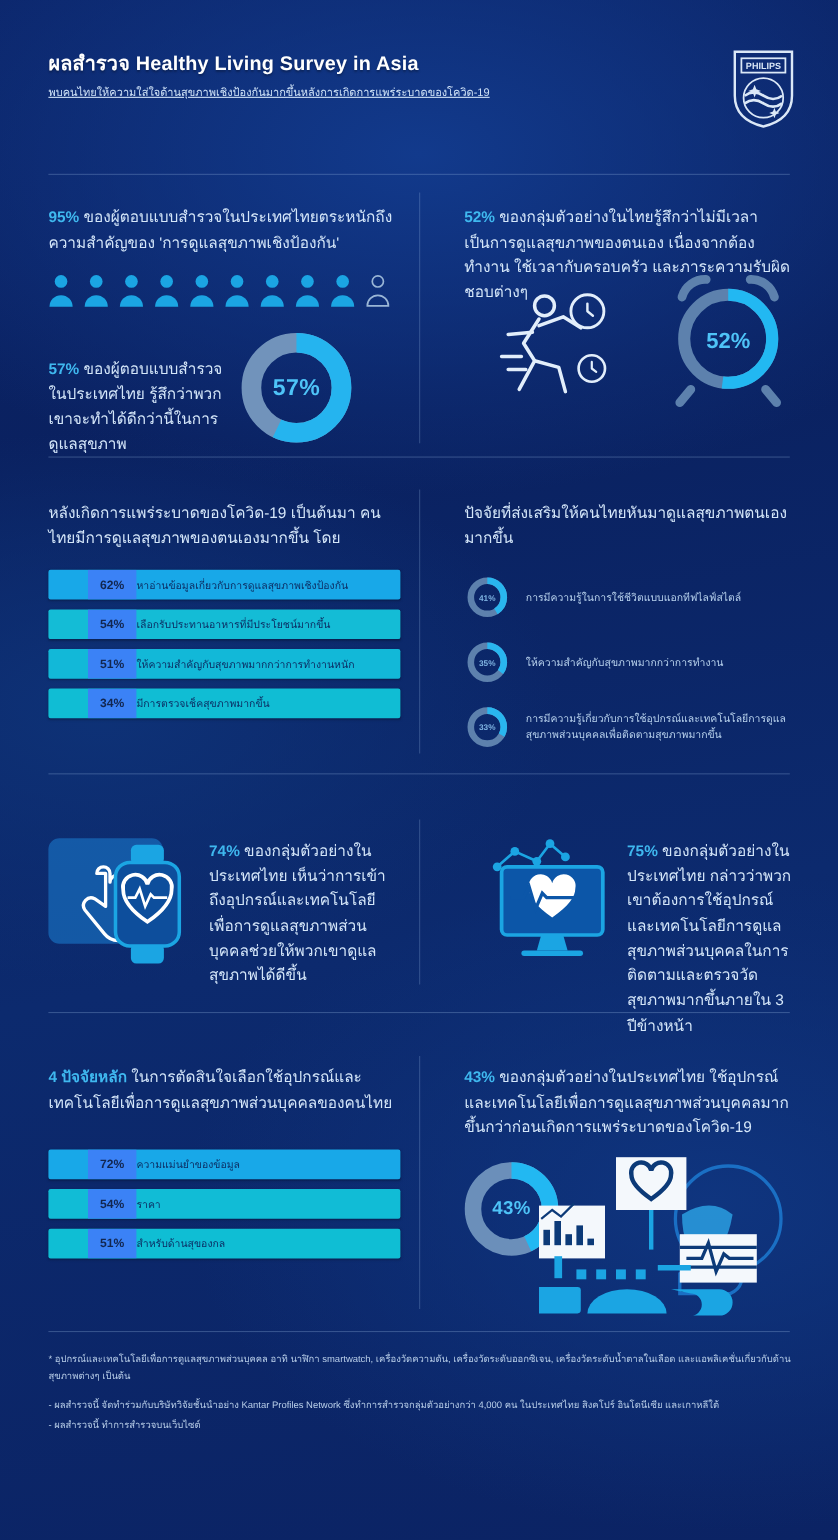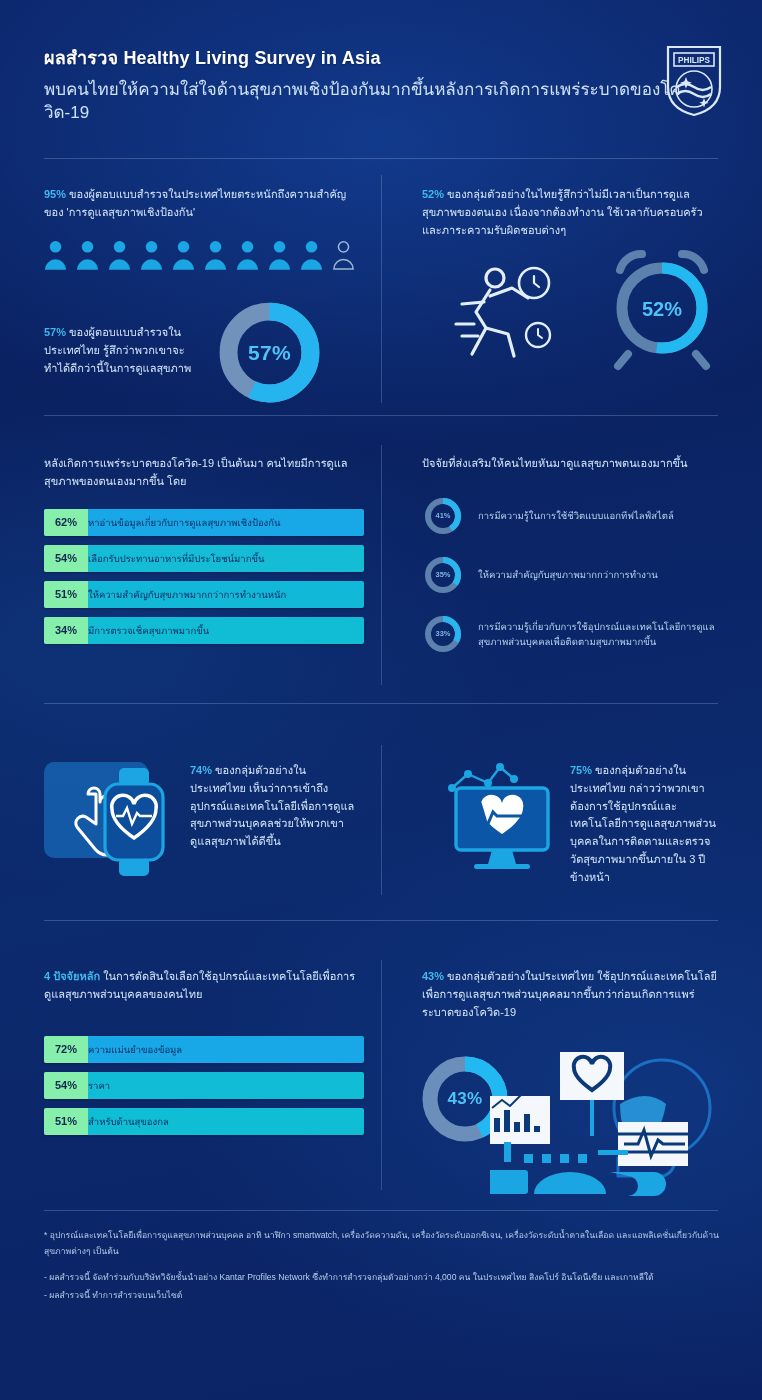--- a/index.html
+++ b/index.html
@@ -20,39 +20,39 @@
     color: #ffffff;
   }
 
   
   .header { position: absolute; left: 44px; top: 48px; width: 680px; }
   .title {
     font-size: 18px; font-weight: bold; letter-spacing: .2px;
     color: #ffffff; line-height: 1.15; text-shadow: 0 1px 2px rgba(0,0,0,.3);
   }
   .subtitle {
-    margin-top: 9px; font-size: 17px; color: #cfe2f7; line-height: 1.4;
+    margin-top: 9px; font-size: 10px; color: #cfe2f7; line-height: 1.4; text-decoration: underline;
   }
   .logo {
     position: absolute; right: 0px; top: -4px;
     width: 60px; height: 74px;
   }
 
   
   .hr {
     position: absolute; left: 44px; width: 674px; height: 1px;
     background: rgba(160,195,235,.28);
   }
   .vr {
     position: absolute; width: 1px;
     background: rgba(160,195,235,.25);
   }
 
   .sec { position: absolute; }
-  .lead { font-size: 11px; line-height: 1.62; color: #d4e6f9; }
+  .lead { font-size: 14px; line-height: 1.62; color: #d4e6f9; }
   .lead .pct { color: #3fb8ef; font-weight: bold; }
   .lead .hl  { color: #3fb8ef; font-weight: bold; }
 
   
   .people { display: flex; gap: 9px; }
   .person { width: 23px; height: 30px; }
 
   
   .donut-wrap { position: relative; }
   .donut-label {
@@ -62,23 +62,23 @@
   }
 
   
   .bars { display: flex; flex-direction: column; gap: 9px; }
   .bar {
     display: flex; align-items: stretch; height: 27px;
     border-radius: 2px; overflow: hidden;
     box-shadow: 0 1px 2px rgba(0,0,0,.25);
   }
   .bar .val {
-    flex: 0 0 44px; background: #86efac; color: #12264f;
+    flex: 0 0 44px; background: #3b82f6; color: #12264f;
     font-size: 11px; font-weight: bold;
-    display: flex; align-items: center; justify-content: center;
+    display: flex; align-items: center; justify-content: center; margin-left: 36px;
   }
   .bar .lbl {
     flex: 1 1 auto; display: flex; align-items: center;
     padding-left: 0; font-size: 9.5px; color: #0c2d63;
   }
 
   
   .minilist { display: flex; flex-direction: column; gap: 17px; }
   .minirow { display: flex; align-items: center; gap: 14px; }
   .minirow .txt { font-size: 9.5px; line-height: 1.6; color: #b9d3ee; }

